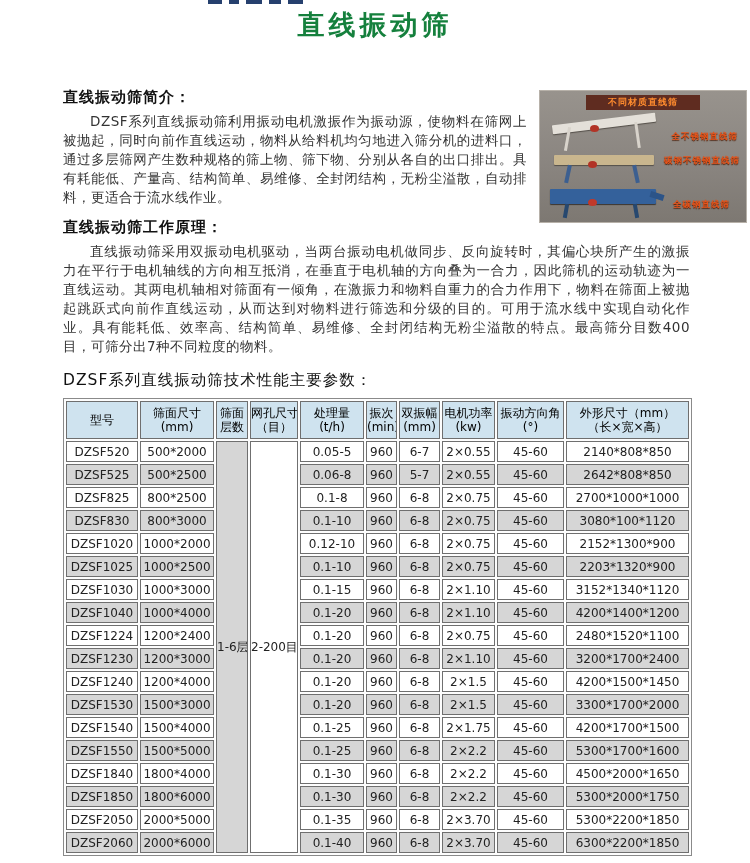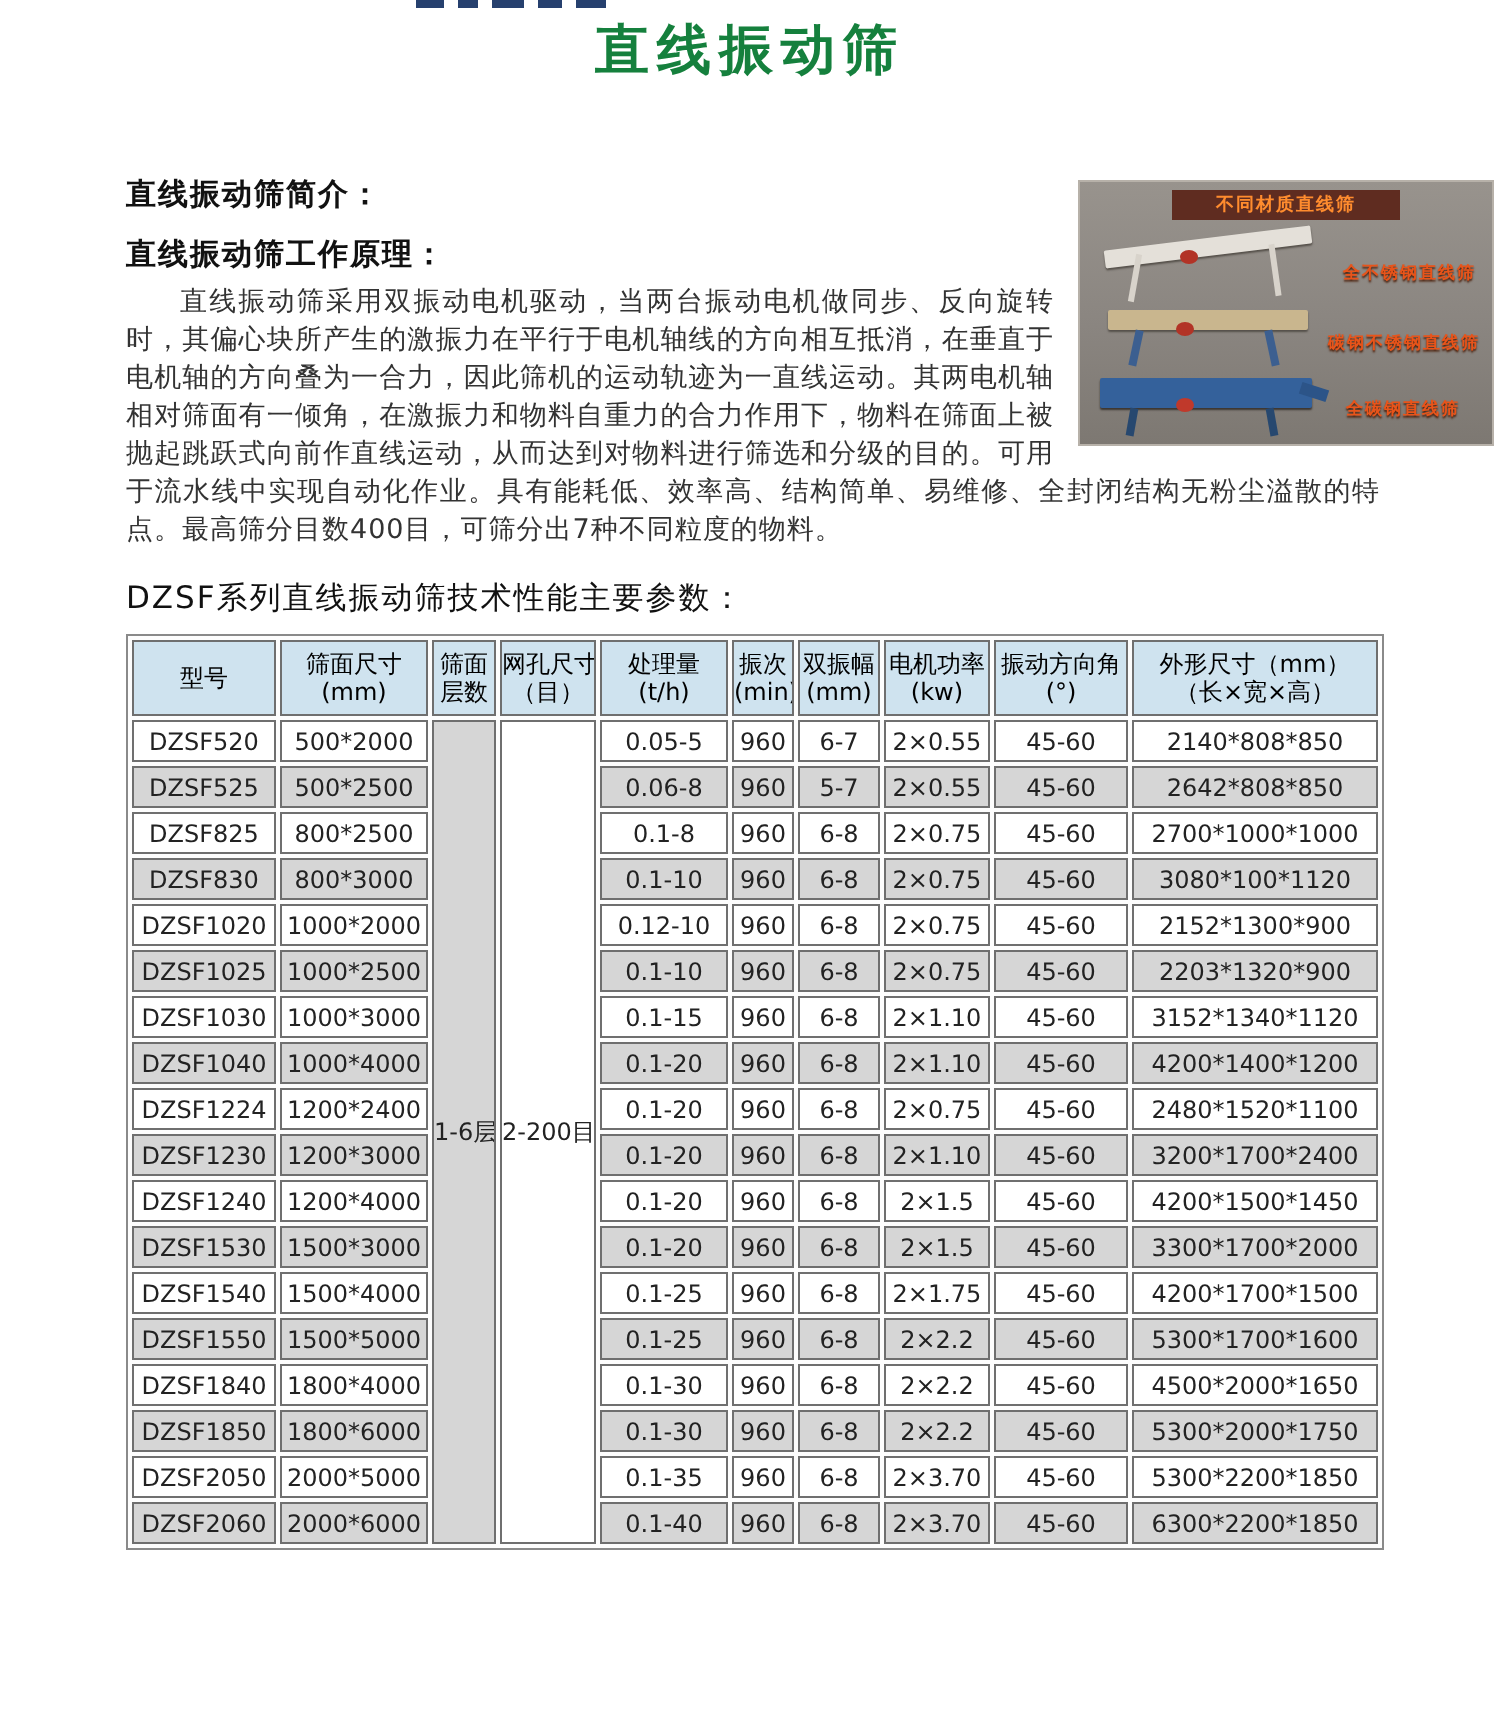--- a/index.html
+++ b/index.html
@@ -31,21 +31,21 @@
   .pi-caption {
     position:absolute; top:4px; left:50%; transform:translateX(-50%);
     background:#5f2c20; color:#ff8c2e; font-size:9px; font-weight:bold;
     padding:1px 22px; white-space:nowrap; letter-spacing:1px;
   }
   .pi-label {
     position:absolute; color:#e8541a; font-size:8.5px; font-weight:bold;
     text-shadow:0 1px 1px #4a1d08; white-space:nowrap; letter-spacing:1px;
   }
   .pi-label.l1 { top:40px;  right:8px; }
-  .pi-label.l2 { top:75px;  right:6px;text-align:center; }
+  .pi-label.l2 { top:64px;  right:6px;text-align:center; }
   .pi-label.l3 { top:108px; right:16px; }
   .machine { position:absolute; }
   .deck { position:absolute; border-radius:1px; }
   .leg  { position:absolute; }
   .motor{ position:absolute; width:9px; height:7px; border-radius:50%; background:#b23326; }
   
   .m1 { left:10px; top:22px; width:110px; height:40px; }
   .m1 .deck { left:2px; top:6px; width:104px; height:9px; background:#e4e0d9; transform:rotate(-7deg); box-shadow:0 1px 1px #55504a; }
   .m1 .leg.a { left:16px; top:14px; width:3px; height:24px; background:#d8d3cb; transform:rotate(10deg); }
   .m1 .leg.b { left:86px; top:9px;  width:3px; height:26px; background:#d8d3cb; transform:rotate(-8deg); }
@@ -125,20 +125,21 @@
     <div class="machine m3">
       <div class="deck"></div>
         <div class="leg a"></div>
         <div class="leg b"></div>
         <div class="motor"></div>
     </div>
     <div class="pi-label l3">全碳钢直线筛</div>
   </div>
 
   <h2 class="sec">直线振动筛简介：</h2>
+  <p class="body">DZSF系列直线振动筛利用振动电机激振作为振动源，使物料在筛网上被抛起，同时向前作直线运动，物料从给料机均匀地进入筛分机的进料口，通过多层筛网产生数种规格的筛上物、筛下物、分别从各自的出口排出。具有耗能低、产量高、结构简单、易维修、全封闭结构，无粉尘溢散，自动排料，更适合于流水线作业。</p>
 
   <h2 class="sec gap">直线振动筛工作原理：</h2>
   <p class="body">直线振动筛采用双振动电机驱动，当两台振动电机做同步、反向旋转时，其偏心块所产生的激振力在平行于电机轴线的方向相互抵消，在垂直于电机轴的方向叠为一合力，因此筛机的运动轨迹为一直线运动。其两电机轴相对筛面有一倾角，在激振力和物料自重力的合力作用下，物料在筛面上被抛起跳跃式向前作直线运动，从而达到对物料进行筛选和分级的目的。可用于流水线中实现自动化作业。具有能耗低、效率高、结构简单、易维修、全封闭结构无粉尘溢散的特点。最高筛分目数400目，可筛分出7种不同粒度的物料。</p>
 
   <h2 class="params-heading">DZSF系列直线振动筛技术性能主要参数：</h2>
 
   <table class="params">
     <colgroup>
       <col style="width:72px">
         <col style="width:74px">

